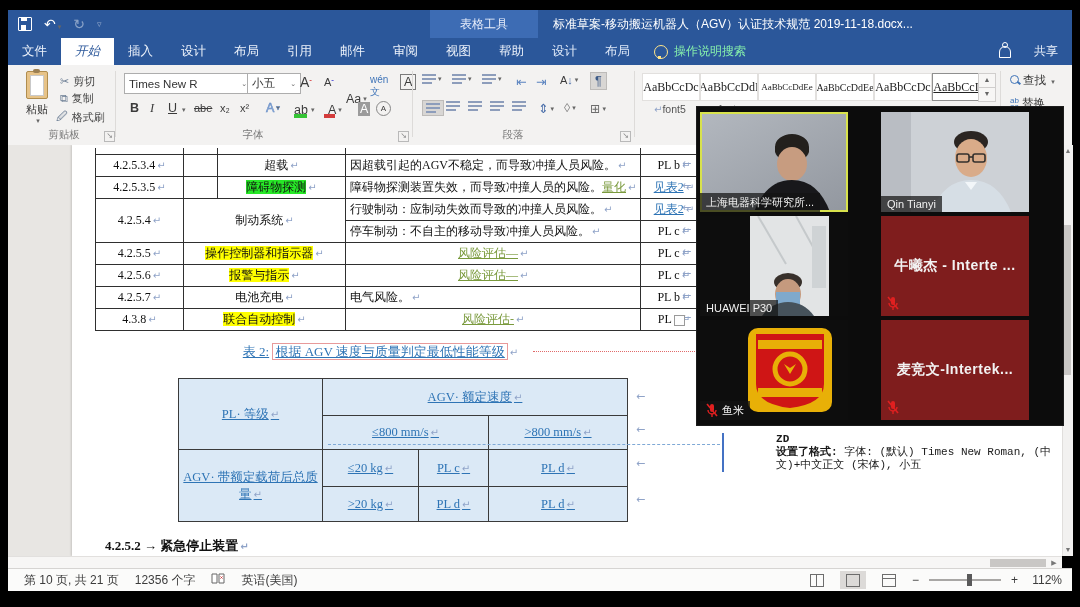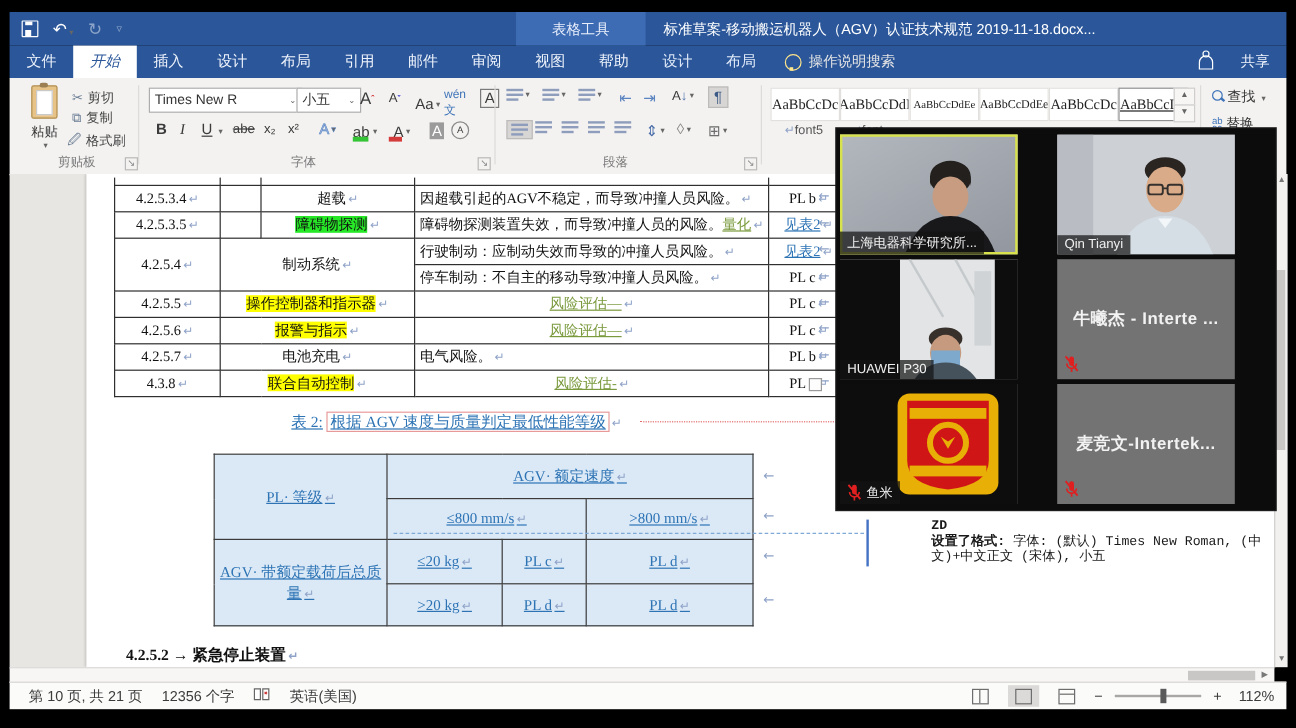--- a/index.html
+++ b/index.html
@@ -27,21 +27,21 @@
   .icon-ribbonopt{width:11px;height:9px;border:1px solid #fff;position:relative;}
   .icon-ribbonopt:before{content:"";position:absolute;left:0;top:2px;right:0;border-top:1px solid #fff;}
   .icon-restore{width:9px;height:8px;border:1px solid #fff;position:relative;}
   .icon-restore:before{content:"";position:absolute;left:2px;top:-3px;width:9px;height:8px;border:1px solid #fff;border-bottom:none;border-left:none;}
 
   
   .tabrow{left:8px;top:38px;width:1064px;height:27px;background:#2b579a;display:flex;align-items:stretch;color:#eef3fb;font-size:12.5px;}
   .tab{padding:0 14px;display:flex;align-items:center;}
   .tab.active{background:#fff;color:#2b579a;font-style:italic;}
   .tab.ctx{color:#dfe9f8;}
-  .searchbox{display:flex;align-items:center;gap:6px;margin-left:10px;font-size:12px;color:#e5e5e5;text-align:center;}
+  .searchbox{display:flex;align-items:center;gap:6px;margin-left:10px;font-size:12px;color:#86efac;text-align:center;}
   .bulb{width:12px;height:12px;border:1.5px solid #ffe58a;border-radius:50%;position:relative;}
   .bulb:after{content:"";position:absolute;left:3px;top:10px;width:3px;height:3px;background:#ffe58a;}
   .share{margin-left:auto;display:flex;align-items:center;gap:23px;padding-right:14px;font-size:12px;}
   .person-ico{width:10px;height:10px;border:1.5px solid #fff;border-radius:50% 50% 0 0;position:relative;}
   .person-ico:before{content:"";position:absolute;left:2px;top:-5px;width:4px;height:4px;border:1.5px solid #fff;border-radius:50%;}
 
   
   .ribbon{left:8px;top:65px;width:1064px;height:80px;background:#f3f2f1;border-bottom:1px solid #d8d6d4;color:#444;}
   .gsep{position:absolute;top:6px;bottom:8px;width:1px;background:#dddbd9;}
   .glabel{position:absolute;bottom:3px;font-size:10.5px;color:#7a7a7a;text-align:center;}
@@ -123,21 +123,21 @@
   .viewbtn.sel{background:#dcdad8;}
   .vico{width:12px;height:11px;border:1px solid #6d6d6d;position:relative;}
   .vico.read:before{content:"";position:absolute;left:5px;top:0;bottom:0;border-left:1px solid #6d6d6d;}
   .vico.web:before{content:"";position:absolute;left:0;right:0;top:3px;border-top:1px solid #6d6d6d;}
   .ztrack{width:72px;height:2px;background:#a9a7a5;position:relative;}
   .zthumb{position:absolute;left:38px;top:-5px;width:5px;height:12px;background:#5a5a5a;}
   .zpct{min-width:34px;text-align:right;}
 
   
   .meeting{left:697px;top:107px;width:366px;height:318px;background:#0c0c0c;z-index:50;box-shadow:0 0 0 1px #1c1c1c;}
-  .tile{position:absolute;width:148px;height:100px;background:#737373;overflow:hidden;}
+  .tile{position:absolute;width:148px;height:100px;background:#7f1d1d;overflow:hidden;}
   .tile.active{outline:2px solid #d8e24c;outline-offset:-2px;}
   .tlabel{position:absolute;left:0;bottom:0;background:rgba(20,20,20,.72);color:#f0f0f0;font-size:11px;
           padding:2px 6px;white-space:nowrap;display:flex;align-items:center;gap:4px;}
   .namecenter{position:absolute;inset:0;display:flex;align-items:center;justify-content:center;
               color:#f2f2f2;font-size:14px;font-weight:bold;letter-spacing:.5px;}
   .micmute{position:absolute;left:6px;bottom:5px;}
   .tile svg{display:block;}
 </style>
 </head>
 <body>
@@ -204,21 +204,21 @@
     <div class="fontname" style="left:116px;width:118px;">
       <span>Times New R</span>
         <span class="caret">⌄</span>
     </div>
     <div class="fontsize" style="left:239px;width:44px;">
       <span>小五</span>
         <span class="caret">⌄</span>
     </div>
     <div class="fbtn" style="left:292px;top:9px;font-size:14px;">A<span style="font-size:8px;color:#c00;">ˆ</span></div>
     <div class="fbtn" style="left:316px;top:11px;font-size:11px;">A<span style="font-size:8px;color:#00c;">ˇ</span></div>
-    <div class="fbtn" style="left:338px;top:15px;">
+    <div class="fbtn" style="left:338px;top:27px;">
         <span>Aa</span>
         <span class="caret">▾</span>
       </div>
     <div class="fbtn" style="left:362px;top:9px;font-size:10px;color:#3f74b8;">wén<br>文</div>
     <div class="fbtn" style="left:392px;top:9px;border:1px solid #7a7a7a;padding:0 3px;">A</div>
     <div class="fbtn" style="left:122px;top:36px;font-weight:bold;">
         <span>B</span>
       </div>
     <div class="fbtn serif" style="left:142px;top:36px;font-style:italic;">
         <span>I</span>

